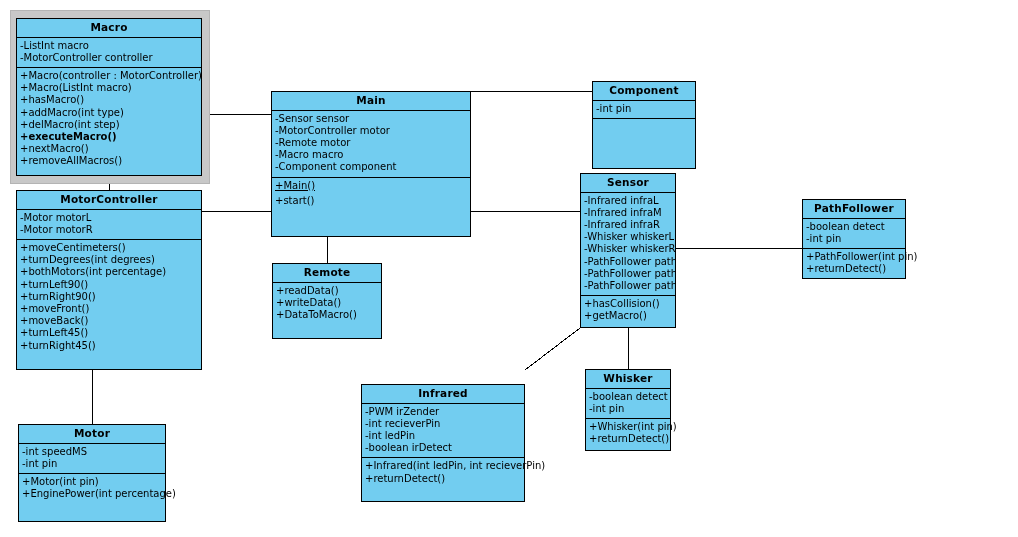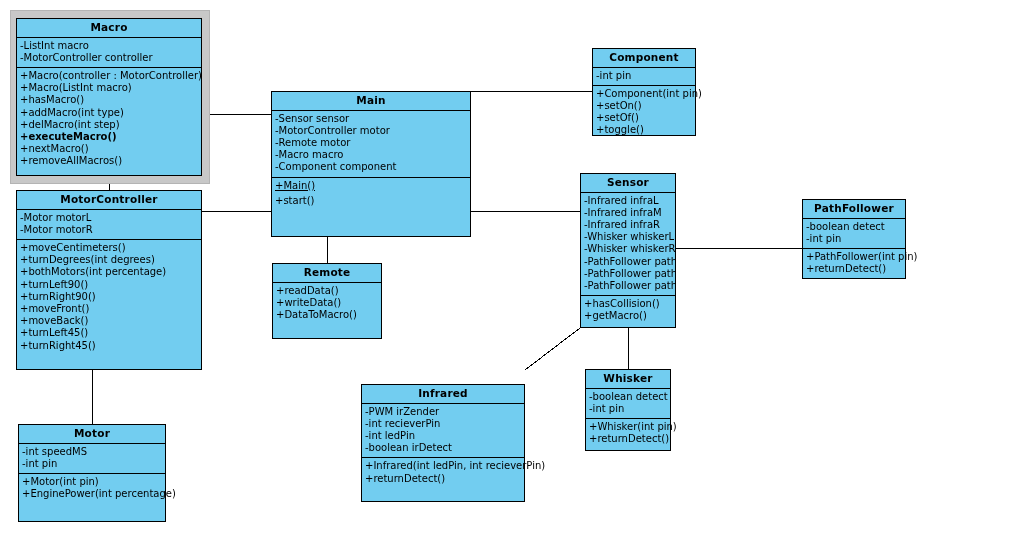--- a/index.html
+++ b/index.html
@@ -158,30 +158,24 @@
         </div>
       </div>
       <div class="uml-class" style="left: 272px; top: 263px; width: 110px; height: 76px; background: rgb(114, 205, 240);">
         <div class="uml-title">Remote</div>
         <div class="uml-compartment last">
           <div class="uml-row-wrap"><span class="uml-row" style="padding: 0px;">+readData()</span></div>
           <div class="uml-row-wrap"><span class="uml-row" style="padding: 0px;">+writeData()</span></div>
           <div class="uml-row-wrap"><span class="uml-row" style="padding: 0px;">+DataToMacro()</span></div>
         </div>
       </div>
-      <div class="uml-class" style="left: 592px; top: 48px; width: 104px; height: 88px; background: rgb(114, 205, 240);">
+      <div class="uml-class" style="left: 592px; top: 81px; width: 104px; height: 88px; background: rgb(114, 205, 240);">
         <div class="uml-title">Component</div>
         <div class="uml-compartment">
           <div class="uml-row">-int pin</div>
-        </div>
-        <div class="uml-compartment last">
-          <div class="uml-row-wrap"><span class="uml-row" style="padding: 0px;">+Component(int pin)</span></div>
-          <div class="uml-row-wrap"><span class="uml-row" style="padding: 0px;">+setOn()</span></div>
-          <div class="uml-row-wrap"><span class="uml-row" style="padding: 0px;">+setOf()</span></div>
-          <div class="uml-row-wrap"><span class="uml-row" style="padding: 0px;">+toggle()</span></div>
         </div>
       </div>
       <div class="uml-class" style="left: 580px; top: 173px; width: 96px; height: 155px; background: rgb(114, 205, 240);">
         <div class="uml-title">Sensor</div>
         <div class="uml-compartment">
           <div class="uml-row">-Infrared infraL</div>
           <div class="uml-row">-Infrared infraM</div>
           <div class="uml-row">-Infrared infraR</div>
           <div class="uml-row">-Whisker whiskerL</div>
           <div class="uml-row">-Whisker whiskerR</div>

